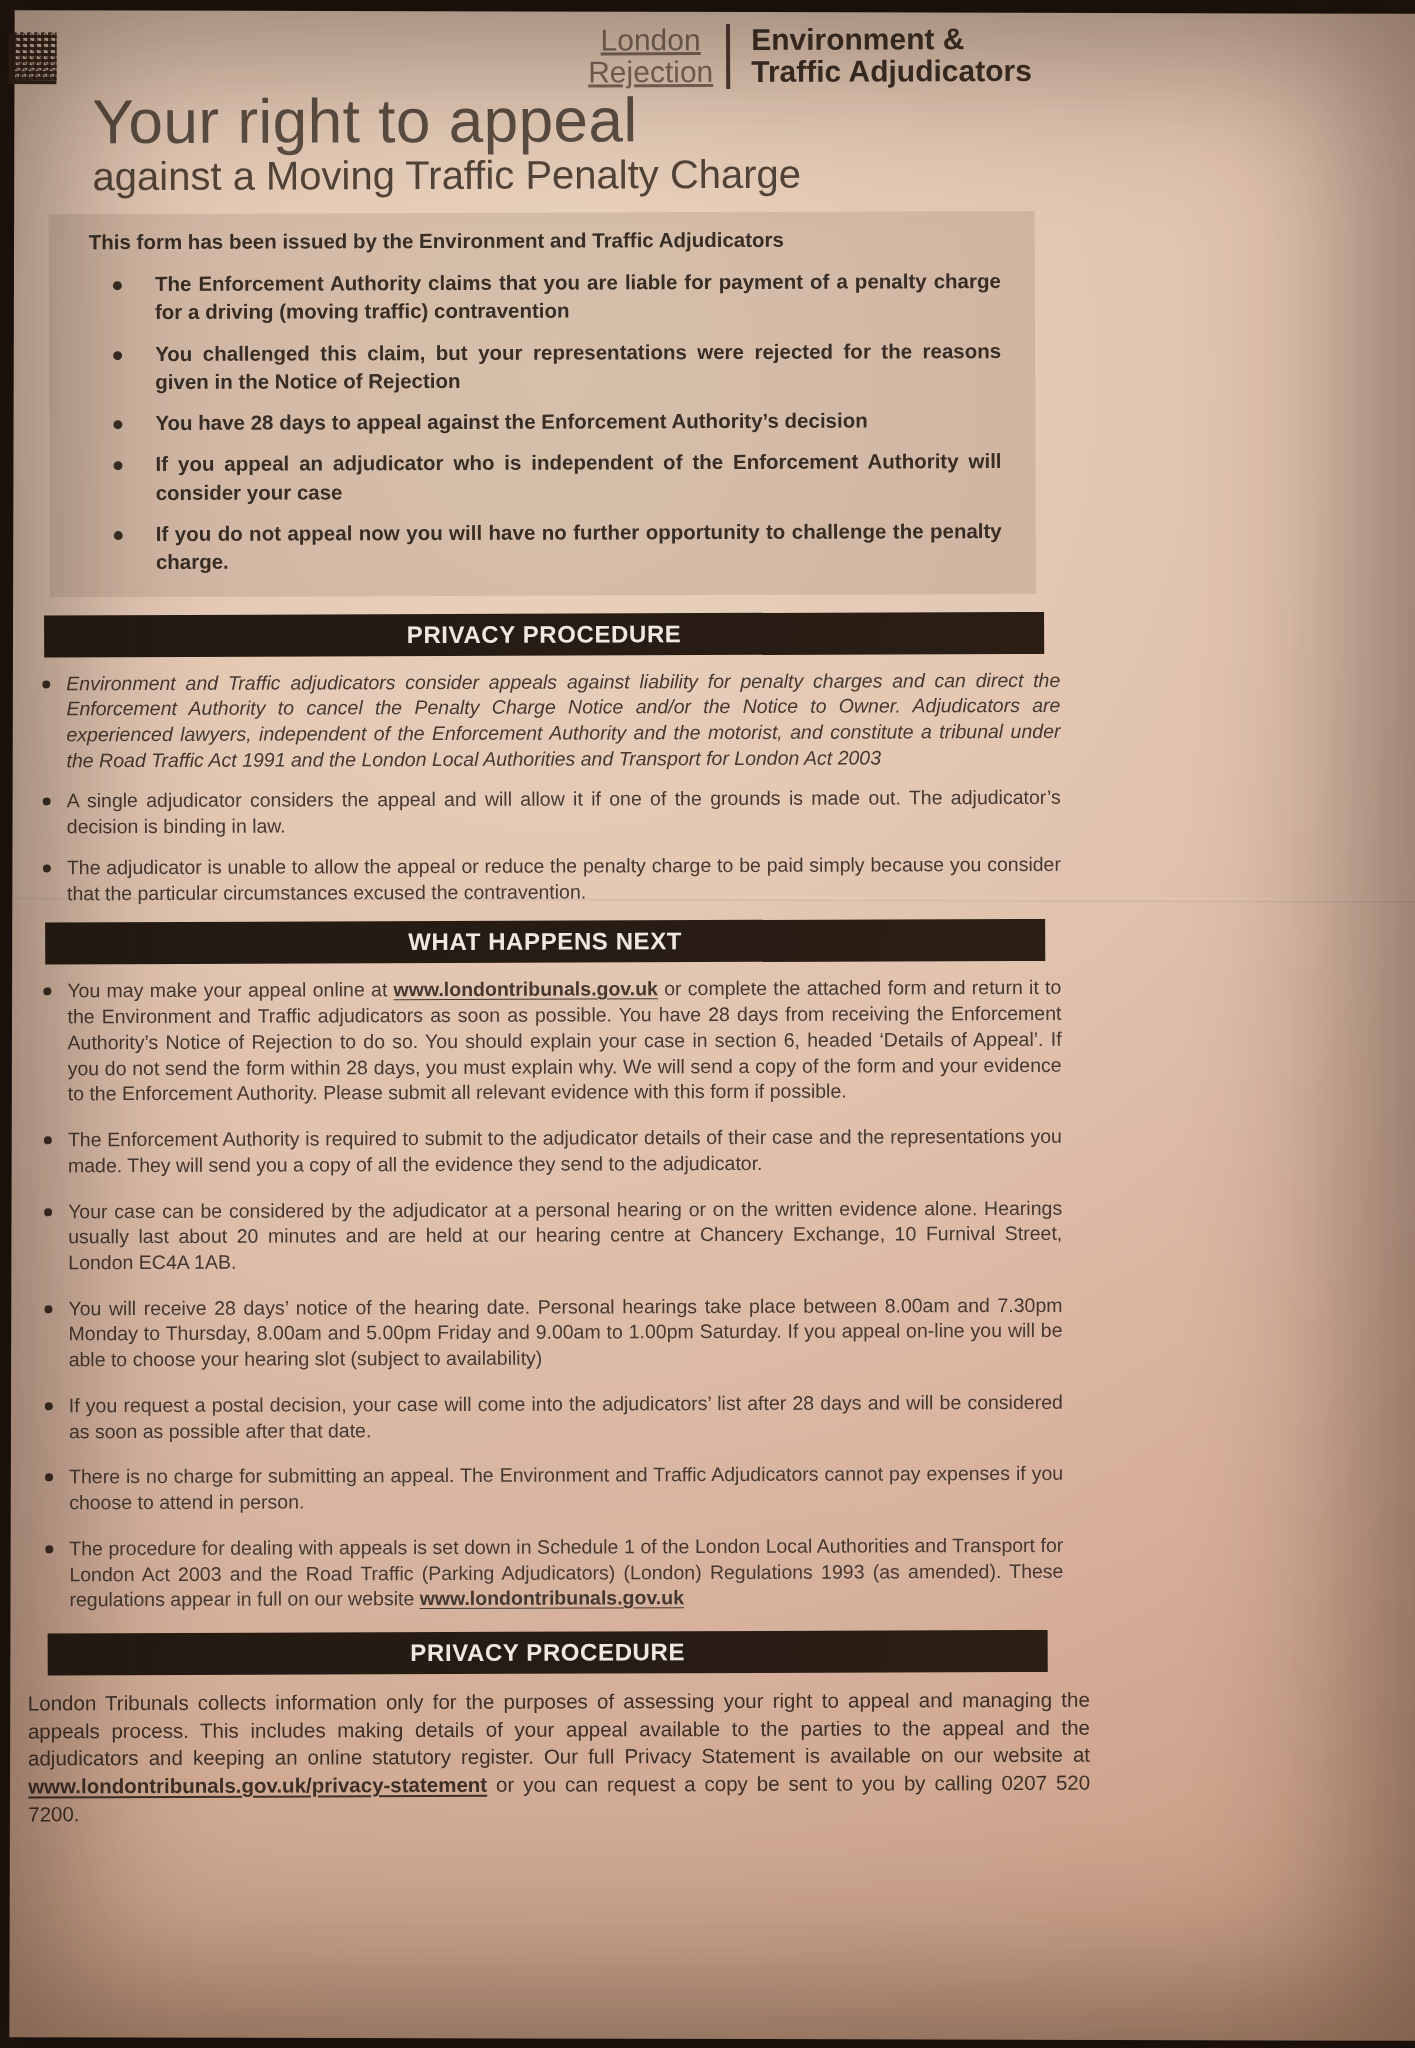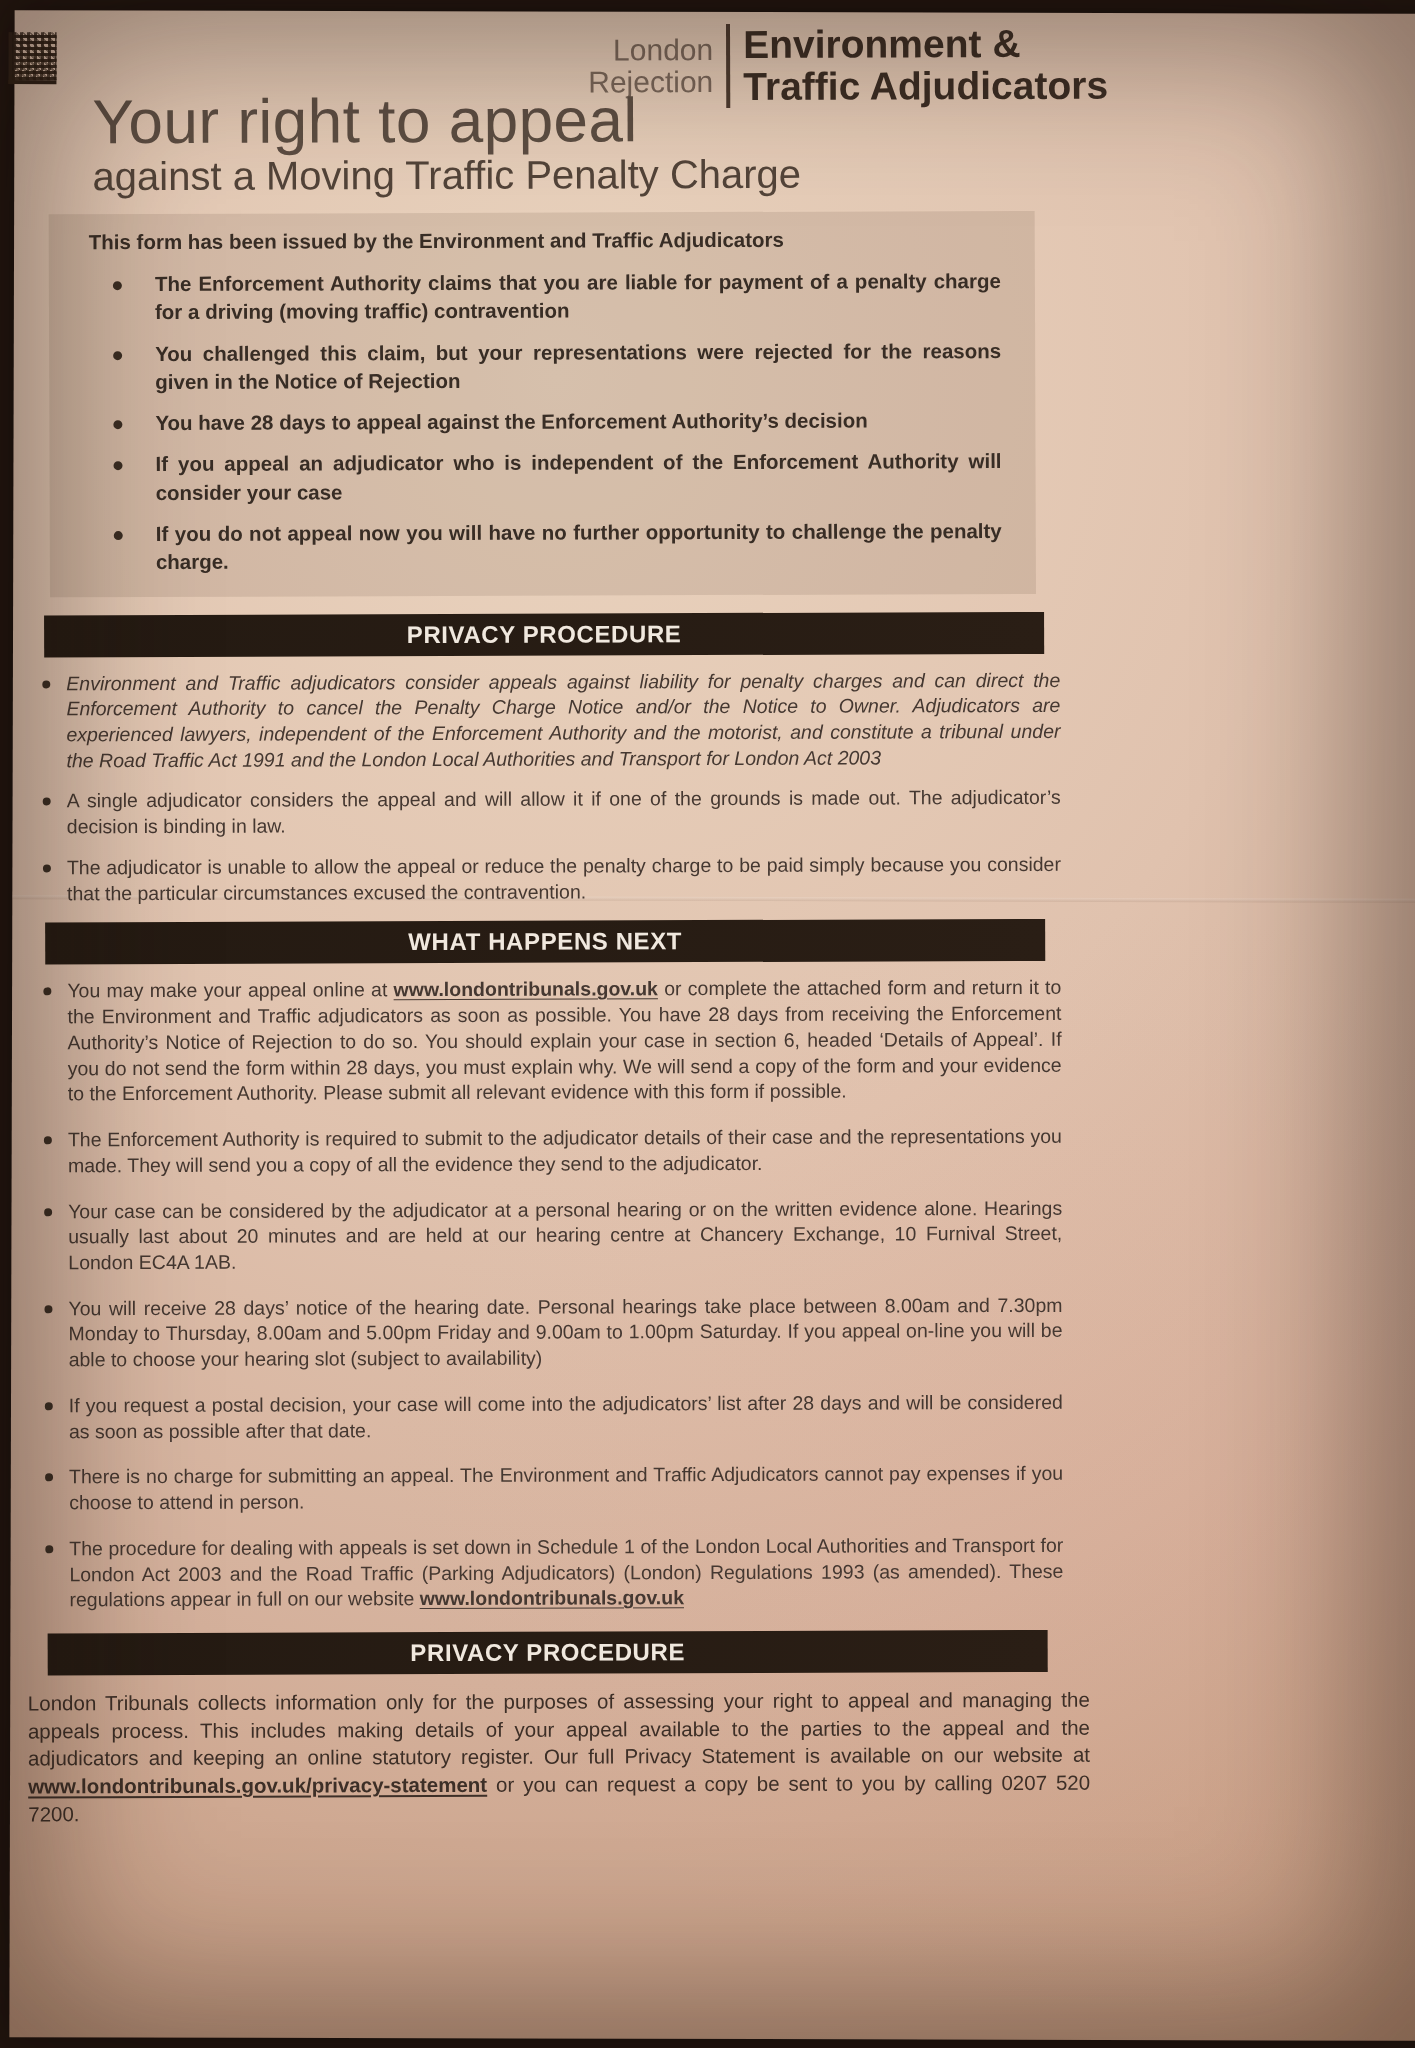--- a/index.html
+++ b/index.html
@@ -31,27 +31,27 @@
     border-left:4px solid #2e2016;border-bottom:4px solid #2e2016;
     background:
       repeating-linear-gradient(0deg, rgba(44,30,20,.92) 0 3px, transparent 3px 6px),
       repeating-linear-gradient(90deg, rgba(44,30,20,.8) 0 3px, transparent 3px 7px),
       repeating-linear-gradient(45deg, rgba(44,30,20,.5) 0 2px, transparent 2px 5px);
   }
   .content{position:absolute;inset:0;transform:rotate(-.35deg);transform-origin:50% 38%;color:#463931;}
 
   .logo{position:absolute;top:12px;left:578px;display:flex;align-items:stretch;}
   .logo-left{
-    text-align:right;color:#7a675a;font-size:30px;line-height:1.08;
-    padding-right:13px;align-self:center;
+    text-align:center;color:#7a675a;font-size:30px;line-height:1.08;
+    padding-right:13px;align-self:center;text-decoration:underline;
   }
   .logo-divider{width:4px;background:#4d3b2f;}
   .logo-right{
-    text-align:left;color:#3b2d24;font-weight:700;font-size:39px;line-height:1.08;
-    padding-left:13px;
+    text-align:left;color:#3b2d24;font-weight:700;font-size:30px;line-height:1.08;
+    padding-left:21px;
   }
 
   .title{
     position:absolute;top:72px;left:82px;
     font-size:62px;color:#5d4e43;letter-spacing:.5px;white-space:nowrap;
   }
   .subtitle{
     position:absolute;top:140px;left:82px;
     font-size:40px;color:#534439;white-space:nowrap;
   }

